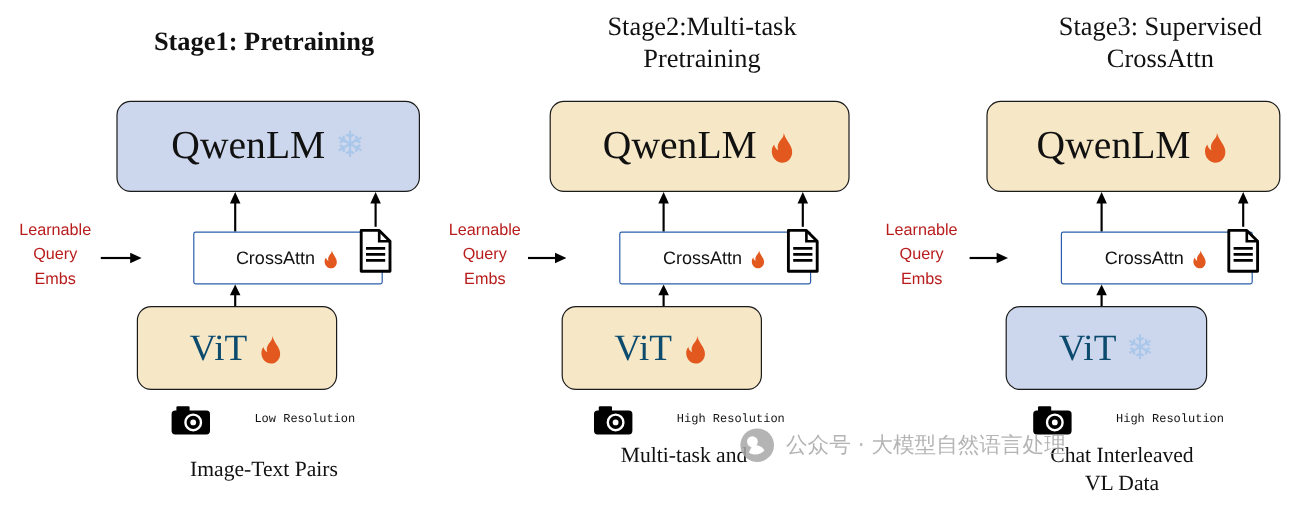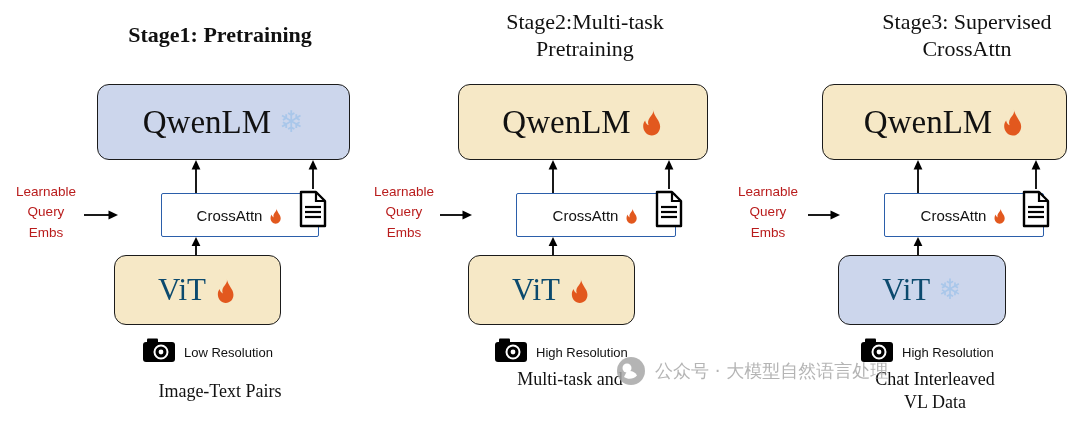--- a/index.html
+++ b/index.html
@@ -27,21 +27,21 @@
   .vit-text{font-family:"Liberation Serif",serif;font-size:31px;color:#0c4a6e;}
   .ca-text{font-family:"Liberation Sans",sans-serif;font-size:15px;color:#111;}
   .snow{font-family:"DejaVu Sans",sans-serif;color:var(--snowflake,#a9c7ea);line-height:1;}
   .snow.big{font-size:30px;}
   .snow.mid{font-size:28px;}
   .flame-path{fill:var(--flame,#e2581e);}
   .learnable{
     font-family:"Liberation Sans",sans-serif;font-size:13.5px;color:#b91c1c;
     text-align:center;line-height:1.5;
   }
-  .res-label{font-family:Liberation Sans, sans-serif;font-size:13px;color:#111;}
+  .res-label{font-family:Liberation Mono, monospace;font-size:10px;color:#111;margin-left:28px;}
   .caption{
     text-align:center;font-family:"Liberation Serif",serif;font-size:18px;color:#111;line-height:1.28;
   }
   .arr{position:absolute;overflow:visible;}
   .arr line{stroke:#000;stroke-width:1.8;}
   .arr polygon{fill:#000;}
   .doc-icon path,.doc-icon line{stroke:#000;}
   .watermark{
     position:absolute;display:flex;align-items:center;gap:9px;z-index:6;
     color:#a8a8a8;font-family:"DejaVu Sans",sans-serif;font-size:18px;opacity:.85;

